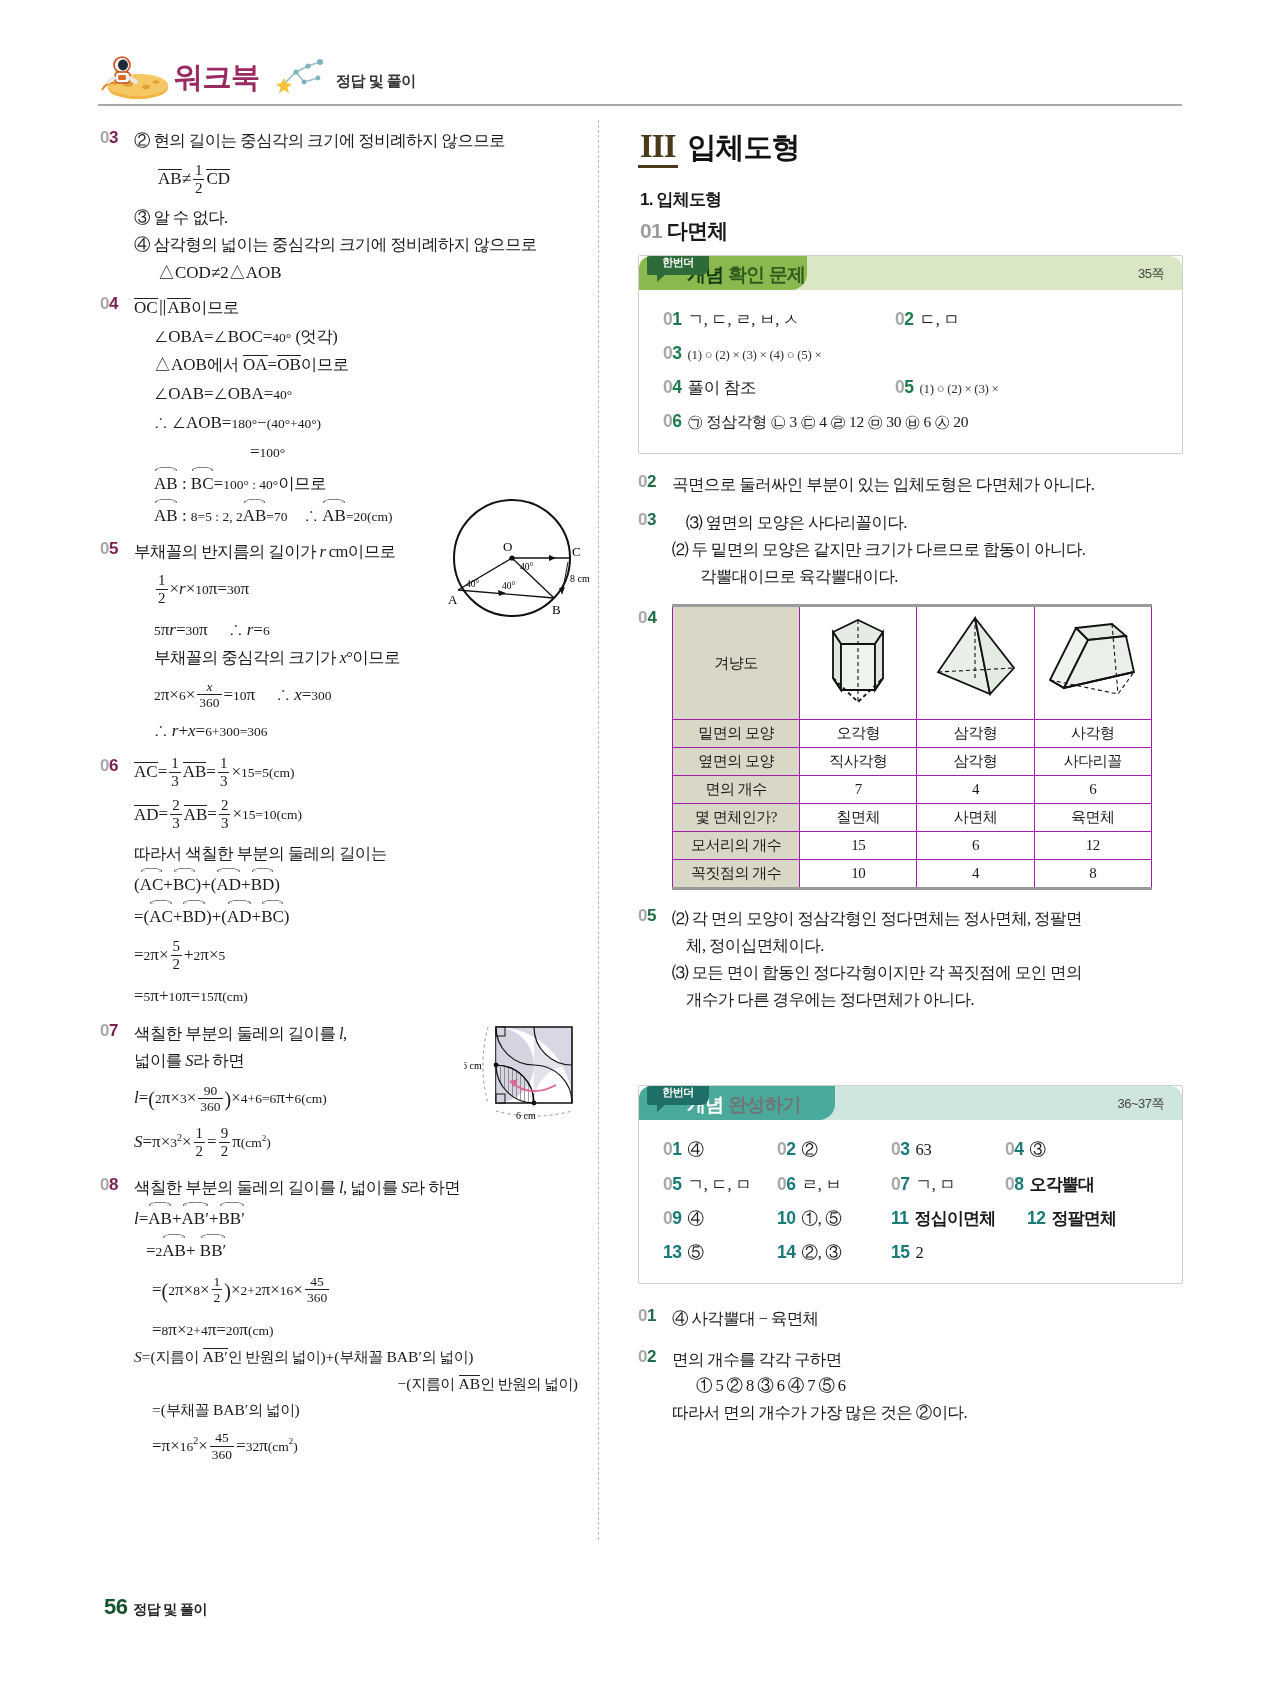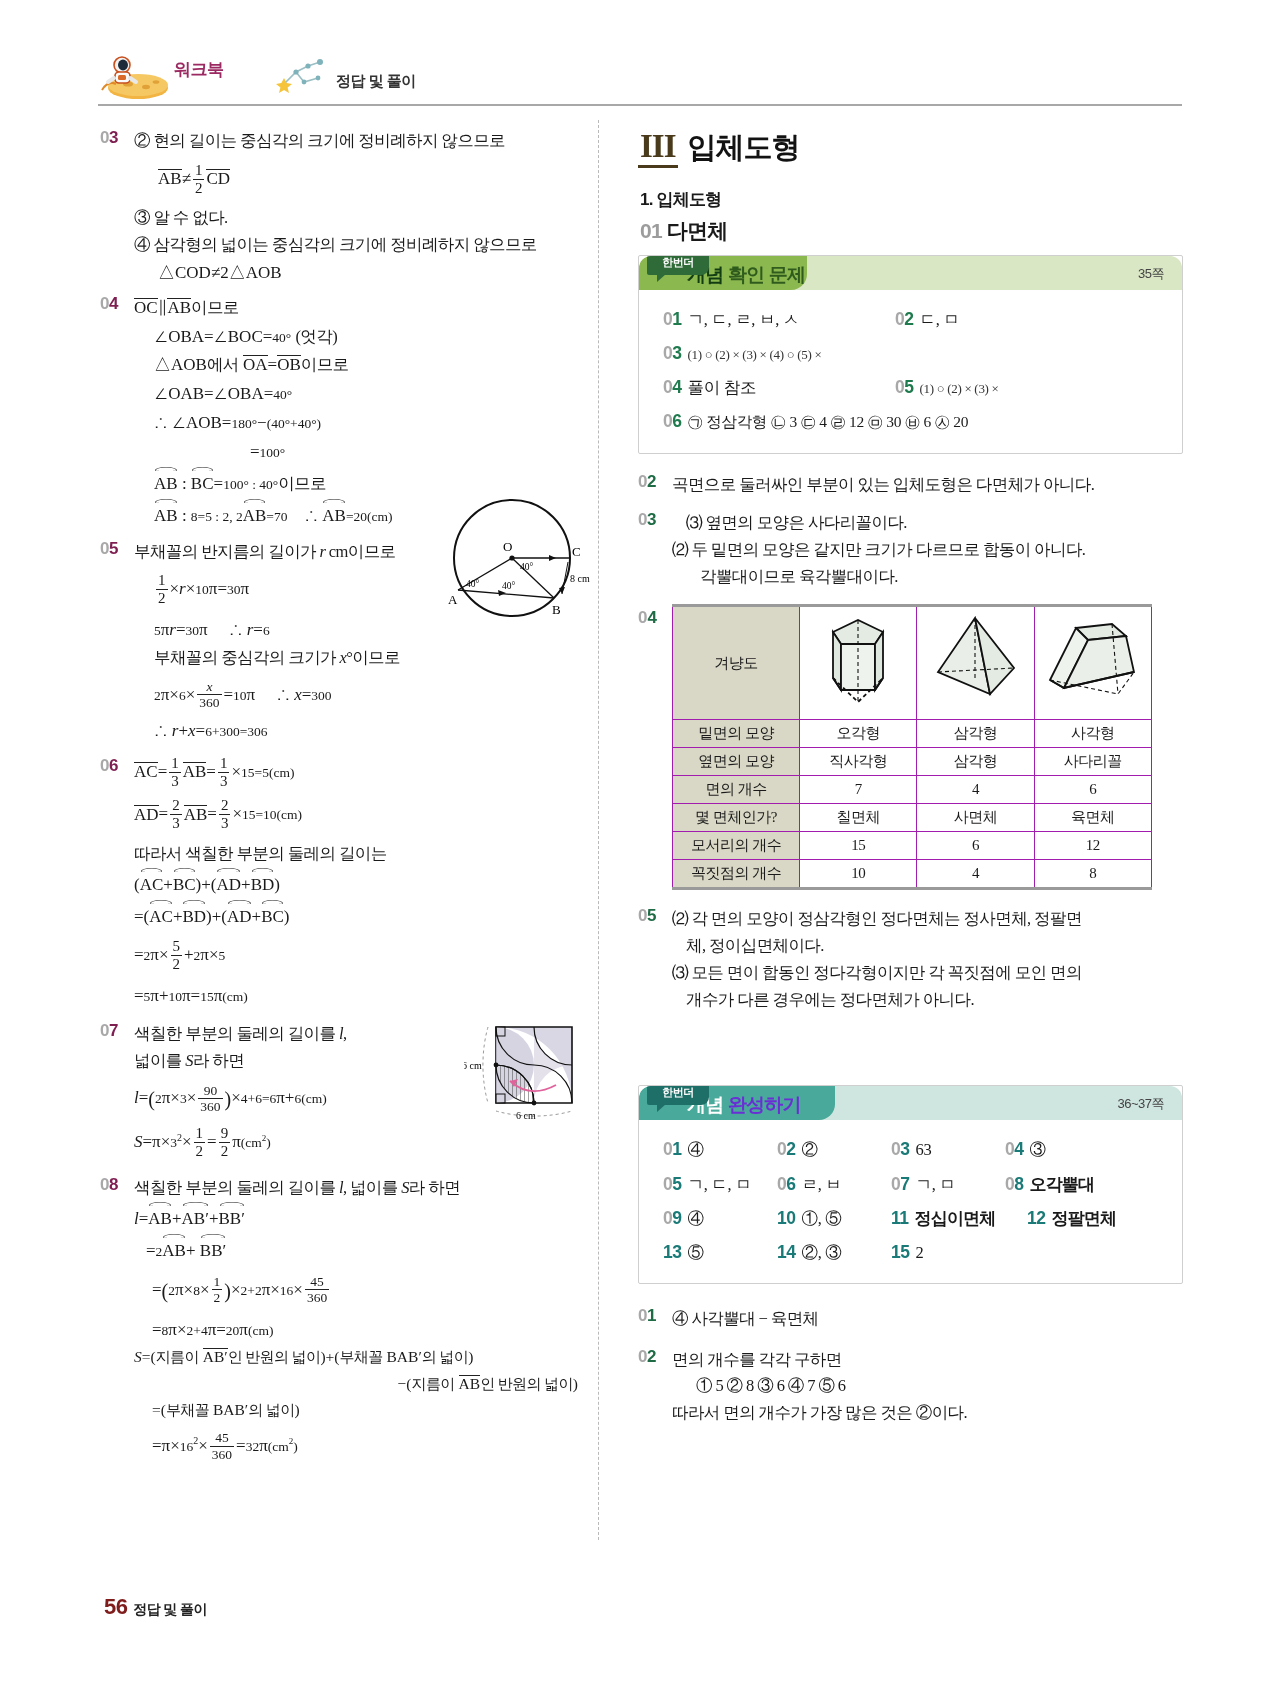--- a/index.html
+++ b/index.html
@@ -12,21 +12,21 @@
     overflow:hidden;
   }
   .page{position:relative; width:1280px; height:1686px;}
 
   
   .hdr{position:absolute; left:98px; top:52px; width:1084px; height:56px;}
   .hdr-mascot{position:absolute; left:0; top:2px; width:72px; height:46px;}
   .hdr-title{
     position:absolute; left:76px; top:6px;
     font-family:"Liberation Sans", sans-serif;
-    font-weight:bold; font-size:17px; color:#9c2a62; letter-spacing:-0.5px;
+    font-weight:bold; font-size:29px; color:#9c2a62; letter-spacing:-0.5px;
   }
   .hdr-star{position:absolute; left:176px; top:2px; width:58px; height:40px;}
   .hdr-sub{
     position:absolute; left:238px; top:20px;
     font-family:"Liberation Sans", sans-serif;
     font-weight:bold; font-size:15px; color:#333; letter-spacing:-0.5px;
   }
   .hdr-rule{position:absolute; left:98px; top:104px; width:1084px; height:2px; background:#a8a8a8;}
 
   
@@ -89,21 +89,21 @@
   .bar-teal{background:#cfe6e0;}
   .bar-tab{position:absolute; left:0; top:0; height:34px; border-radius:12px 0 16px 0;}
   .tab-green{width:168px; background:#8cb850;}
   .tab-teal{width:196px; background:#49a99a;}
   .bar-label{position:absolute; left:48px; top:6px; z-index:3;
     font-family:"Liberation Sans", sans-serif; font-weight:bold; font-size:19px; letter-spacing:-0.8px;}
   .bl-dark{color:#123d12;}
   .bl-white{color:#ffffff;}
   .bl-light{font-weight:bold;}
   .bl-light.gr{color:#2f5c1d;}
-  .bl-light.wt{color:#6d28d9; opacity:.95;}
+  .bl-light.wt{color:#737373; opacity:.95;}
   .badge{position:absolute; left:8px; top:-7px; width:62px; height:26px;
     background:#2f6b38; border-radius:8px 8px 8px 2px; z-index:5;
     font-family:"Liberation Sans", sans-serif; font-weight:bold; font-size:11px;
     color:#fff; text-align:center; line-height:26px; letter-spacing:-0.5px;}
   .badge.teal{background:#1f6f69;}
   .badge::after{content:""; position:absolute; left:10px; bottom:-7px;
     border-width:8px 9px 0 0; border-style:solid; border-color:#2f6b38 transparent transparent transparent;}
   .badge.teal::after{border-color:#1f6f69 transparent transparent transparent;}
   .pageref{position:absolute; right:18px; top:9px;
     font-family:"Liberation Sans", sans-serif; font-size:13px; color:#444; letter-spacing:-0.5px;}
@@ -127,21 +127,21 @@
   table.shape td{border:1px solid #a21caf; text-align:center; padding:4px 2px; letter-spacing:-0.5px;}
   table.shape td.hd{background:#d9d7c5; font-family:"Liberation Serif", serif; width:122px;}
   table.shape td.fig{height:108px; padding:2px; background:#fff;}
 
   
   .fig04{position:absolute; right:-18px; top:196px; width:152px; height:140px;}
 
   
   .footer{position:absolute; left:104px; bottom:66px;
     font-family:"Liberation Sans", sans-serif; letter-spacing:-0.6px;}
-  .footer .pg{font-size:22px; font-weight:bold; color:#7f1d1d; margin-right:6px;}
+  .footer .pg{font-size:22px; font-weight:bold; color:#14532d; margin-right:6px;}
   .footer .ft{font-size:14px; font-weight:bold; color:#222;}
 </style>
 </head>
 <body>
 
 <div class="page">
 
   <div class="hdr">
     <svg class="hdr-mascot" viewBox="0 0 72 46">
       <ellipse cx="40" cy="34" rx="30" ry="11" fill="#f2b544"></ellipse>

